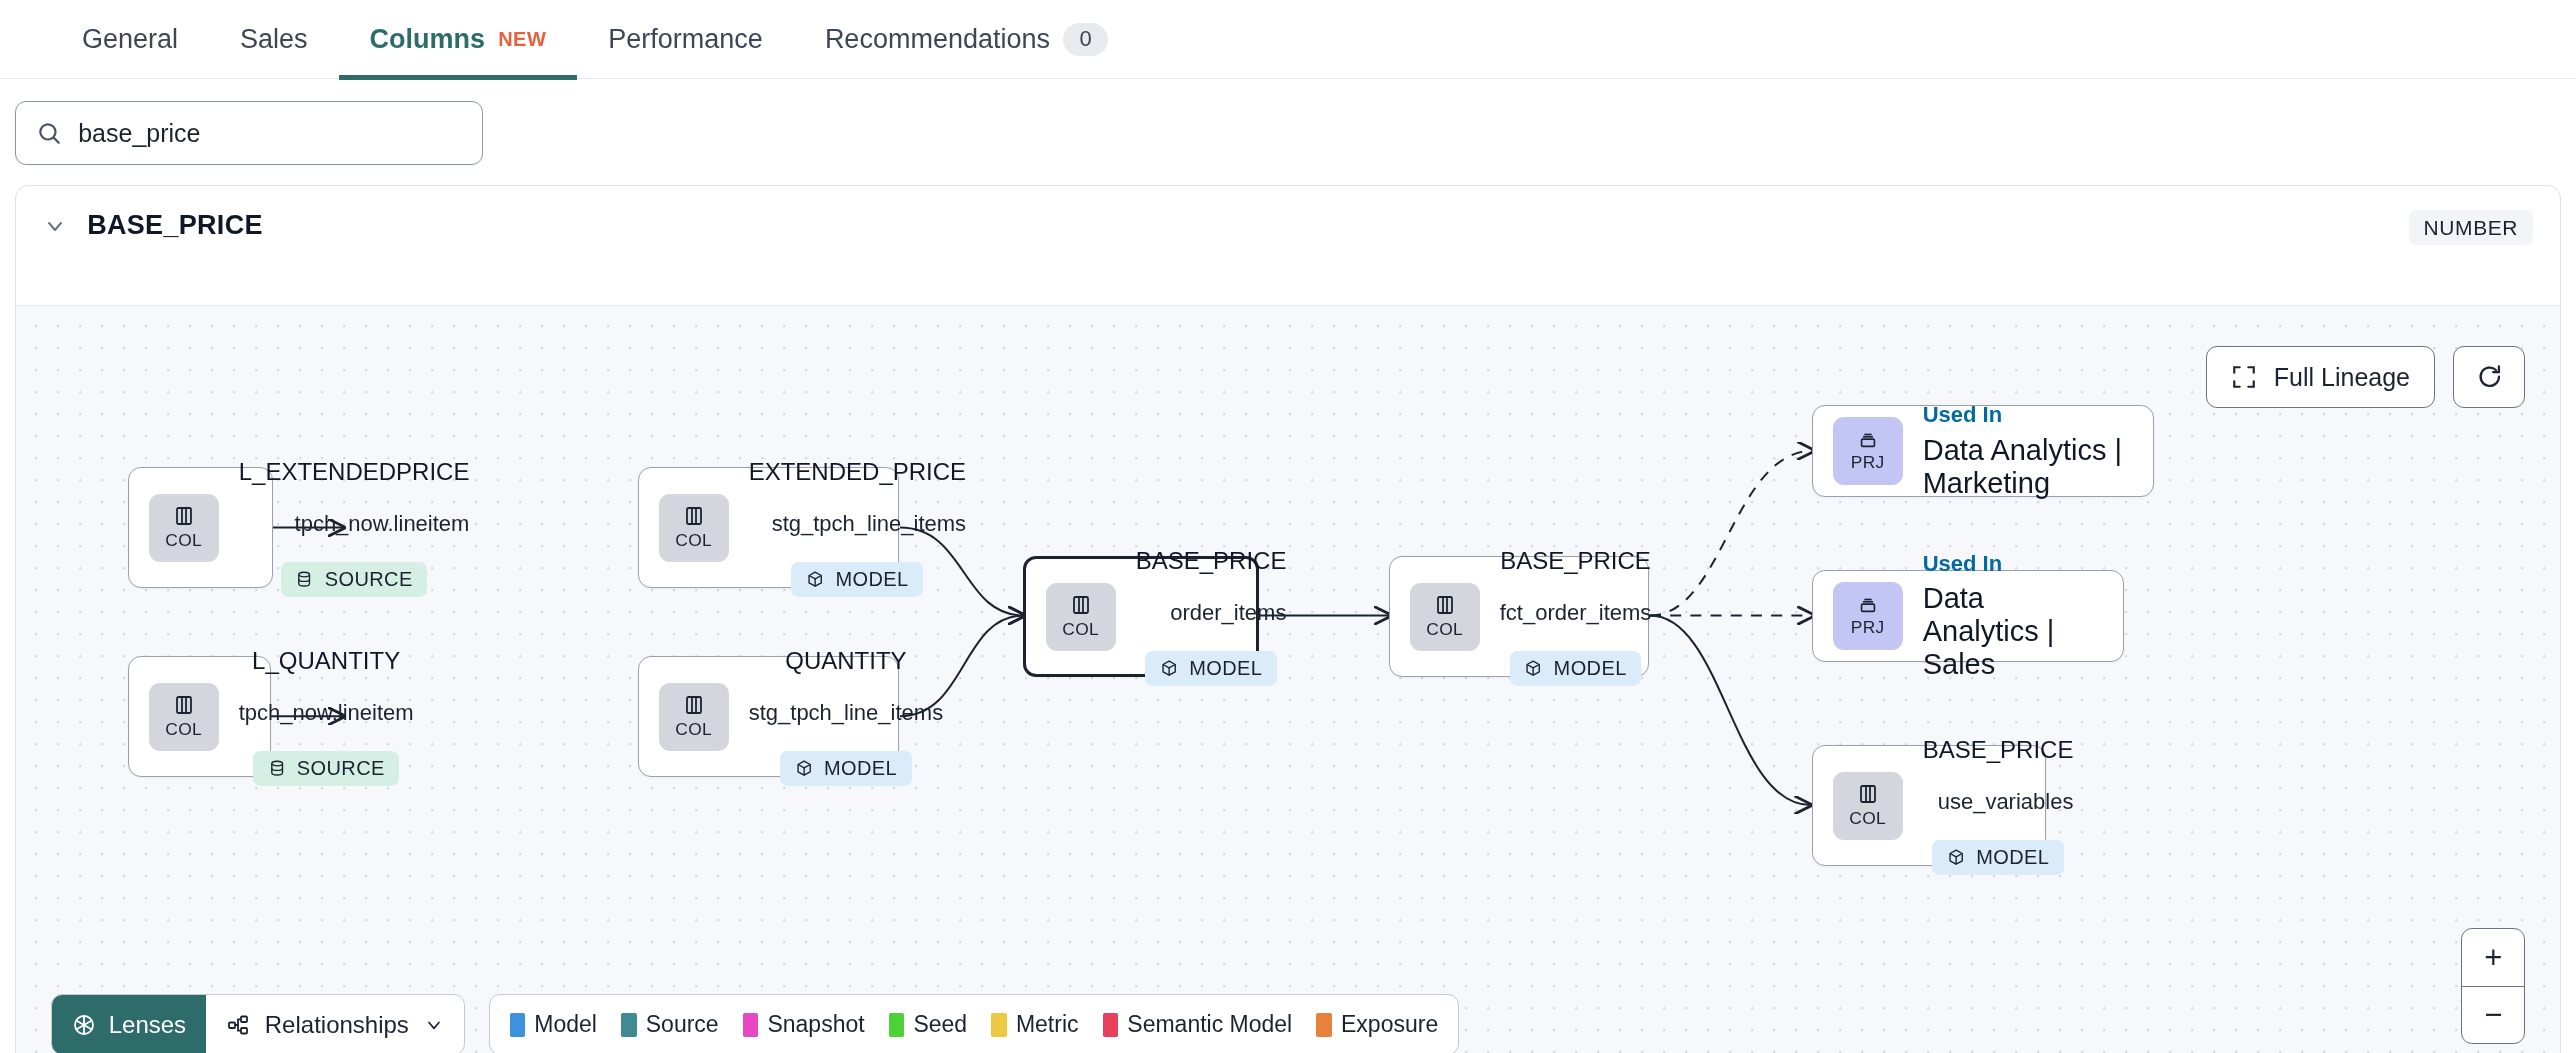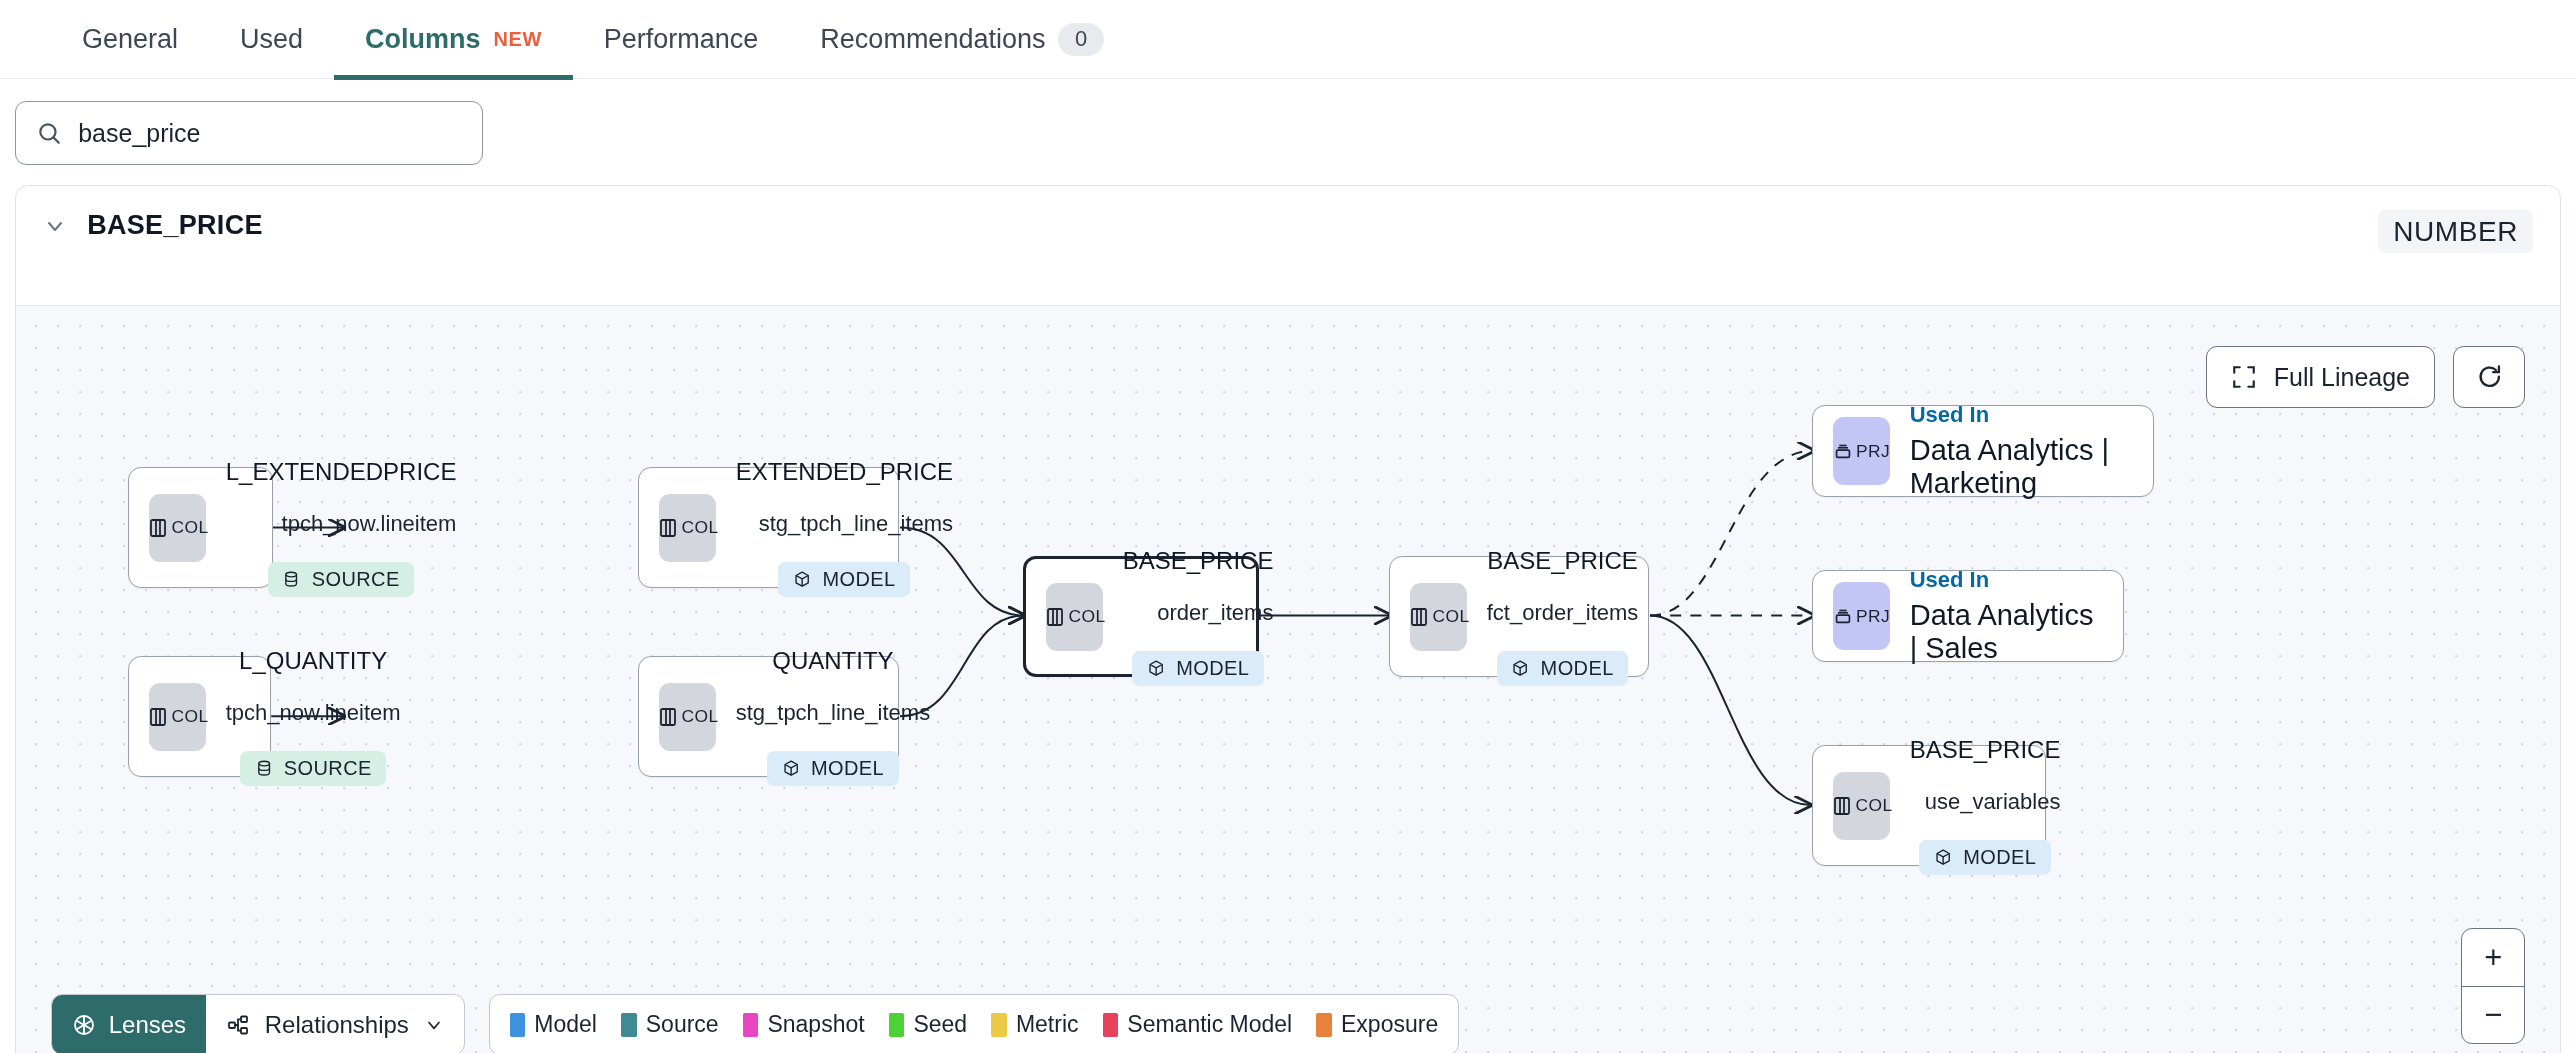--- a/index.html
+++ b/index.html
@@ -94,21 +94,21 @@
     height: 119px;
   }
   .colcard-title-row {
     display: flex; align-items: center; gap: 20px;
   }
   .chev { width: 24px; height: 24px; color: #6b7280; flex: none; }
   .col-title { font-size: 27px; font-weight: bold; color: #101828; letter-spacing: 0.3px; }
   .type-badge {
     position: absolute; right: 27.5px; top: 24px;
     background: #f2f4f7; color: #1c2330;
-    font-size: 28px; letter-spacing: 0.6px;
+    font-size: 21px; letter-spacing: 0.6px;
     padding: 5.5px 14.7px; border-radius: 7.3px;
   }
   .col-desc { font-size: 25px; color: #1c2330; margin-top: 24px; }
 
   
   .canvas {
     position: relative;
     height: 783px;
     border-top: 1.8px solid #e5e7eb;
     background-color: #f7f8fb;
@@ -126,24 +126,24 @@
     border: 1.8px solid #9aa1ad;
     border-radius: 13px;
     display: flex;
     align-items: center;
     padding: 0 20px;
     gap: 20px;
     box-shadow: 0 0.9px 1.8px rgba(16,24,40,.05);
   }
   .node.selected { border: 3.7px solid #1c2330; }
   .node-badge {
-    width: 57px; height: 68px;
+    width: 70px; height: 68px;
     border-radius: 11px;
     background: #d3d6dd;
-    display: flex; 
+    display: flex; flex-direction: column;
     align-items: center; justify-content: center;
     gap: 1.8px; flex: none;
   }
   .node-badge.prj { background: #c3c5f5; }
   .node-badge-text { font-size: 17.4px; color: #1c2330; letter-spacing: 0.4px; }
   .node-body { display: flex; flex-direction: column; gap: 25px; }
   .node-title { font-size: 24px; color: #101828; text-align: center; }
   .node-sub { font-size: 22px; color: #1c2330; }
   .node-sub.center { text-align: right; }
   .tag {
@@ -204,21 +204,21 @@
   .sw { width: 15.6px; height: 24px; border-radius: 1.8px; flex: none; }
 </style>
 </head>
 <body>
 
 <div class="tabbar">
   <div class="tab">
     <span>General</span>
   </div>
   <div class="tab">
-    <span>Used</span>
+    <span>Sales</span>
   </div>
   <div class="tab active">
     <span>Columns</span>
     <span class="tab-new">NEW</span>
   </div>
   <div class="tab">
     <span>Performance</span>
   </div>
   <div class="tab">
     <span>Recommendations</span>

